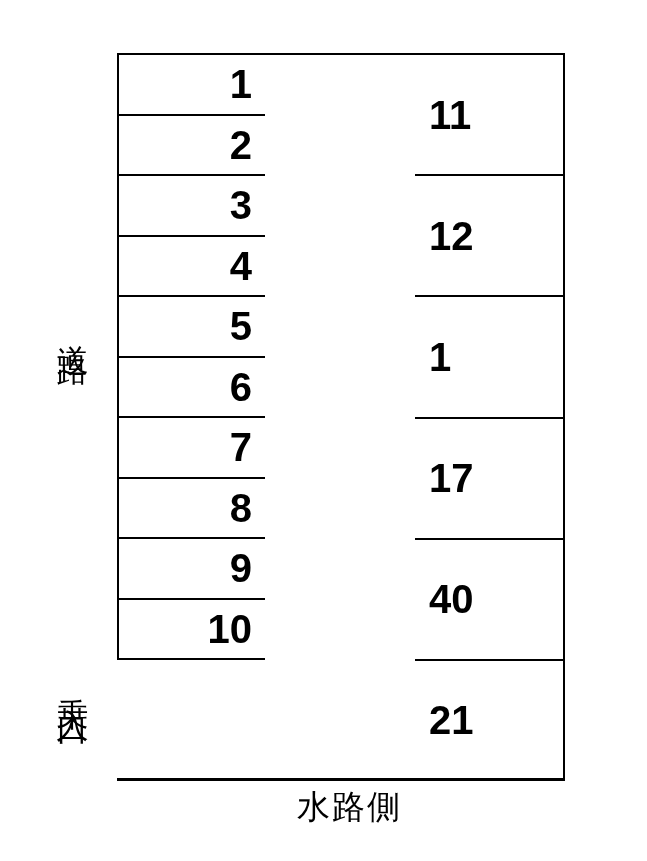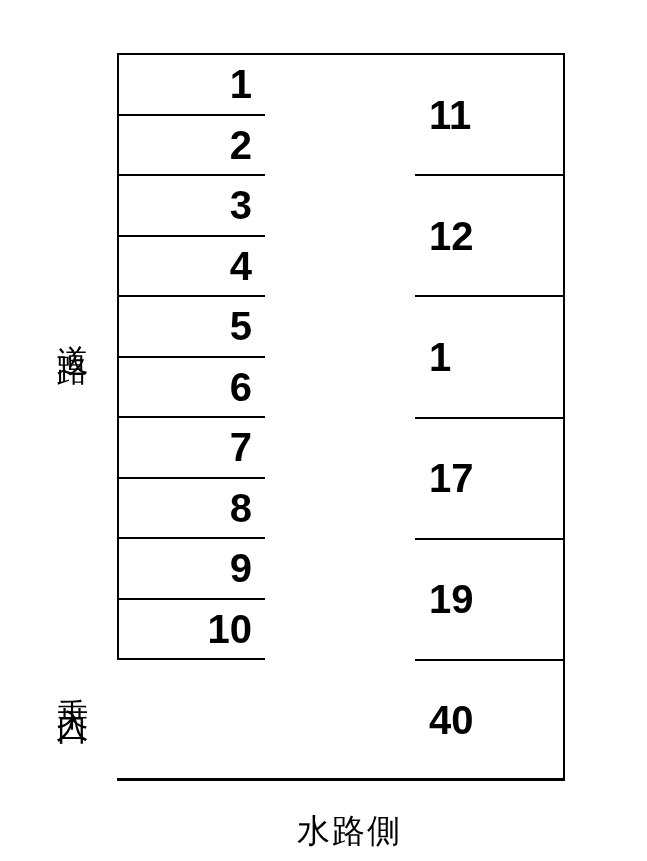--- a/index.html
+++ b/index.html
@@ -52,21 +52,21 @@
   }
   .vlabel.road     { left: 57px; top: 320px; }
   .vlabel.entrance { left: 57px; top: 672px; letter-spacing: 11px; }
   .hlabel {
     position: absolute;
     font-size: 33px; line-height: 1;
     letter-spacing: 2px;
     color: #000000;
     white-space: nowrap;
   }
-  .hlabel.waterside { left: 297px; top: 814px; }
+  .hlabel.waterside { left: 297px; top: 790px; }
 </style>
 </head>
 <body>
 
 <div class="canvas">
 
   <div class="line top"></div>
   <div class="line left"></div>
   <div class="line right"></div>
   <div class="line bottom"></div>
@@ -111,24 +111,24 @@
       <div class="cell cell-right">
         <span>12</span>
       </div>
       <div class="cell cell-right">
         <span>1</span>
       </div>
       <div class="cell cell-right">
         <span>17</span>
       </div>
       <div class="cell cell-right">
-        <span>19</span>
+        <span>40</span>
       </div>
       <div class="cell cell-right">
-        <span>40</span>
+        <span>21</span>
       </div>
     </div>
 
   <div class="vlabel road">道路</div>
 
   <div class="vlabel entrance">乗入口</div>
 
   <div class="hlabel waterside">水路側</div>
 
 </div>

